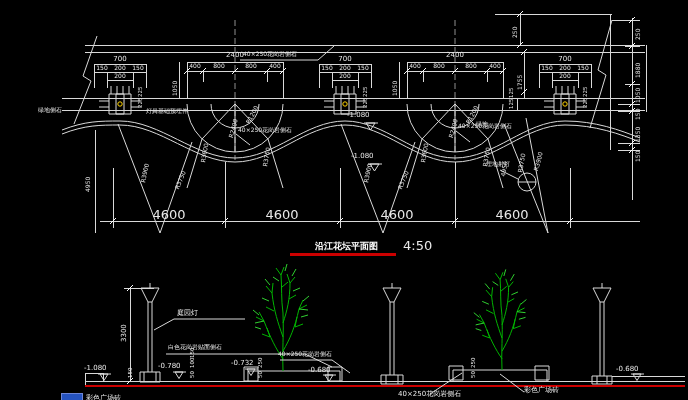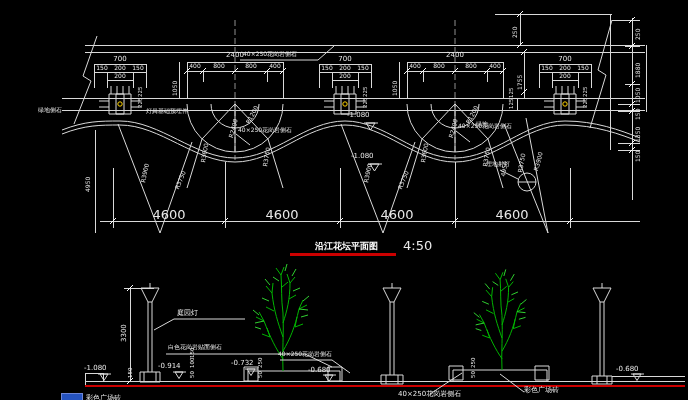--- a/index.html
+++ b/index.html
@@ -270,21 +270,21 @@
 
 <div class="lb rot s7" style="left:121px;top:342px;">3300</div>
 <div class="lb s7" style="left:177px;top:310px;">庭园灯</div>
 <div class="lb s6" style="left:168px;top:344px;">白色花岗岩贴面侧石</div>
 <div class="lb s6" style="left:278px;top:351px;">40×250花岗岩侧石</div>
 <div class="lb s7" style="left:398px;top:391px;">40×250花岗岩侧石</div>
 <div class="lb s7" style="left:524px;top:387px;">彩色广场砖</div>
 <div class="lb s7" style="left:86px;top:395px;">彩色广场砖</div>
 
 <div class="lb s7" style="left:84px;top:365px;">-1.080</div>
-<div class="lb s7" style="left:158px;top:363px;">-0.914</div>
+<div class="lb s7" style="left:158px;top:363px;">-0.780</div>
 <div class="lb s7" style="left:231px;top:360px;">-0.732</div>
 <div class="lb s7" style="left:308px;top:367px;">-0.680</div>
 <div class="lb s7" style="left:616px;top:366px;">-0.680</div>
 
 <div class="lb rot s5" style="left:190px;top:358px;">150</div>
 <div class="lb rot s5" style="left:190px;top:368px;">100</div>
 <div class="lb rot s5" style="left:190px;top:378px;">50</div>
 <div class="lb rot s5" style="left:258px;top:368px;">250</div>
 <div class="lb rot s5" style="left:258px;top:378px;">50</div>
 <div class="lb rot s5" style="left:471px;top:368px;">250</div>

